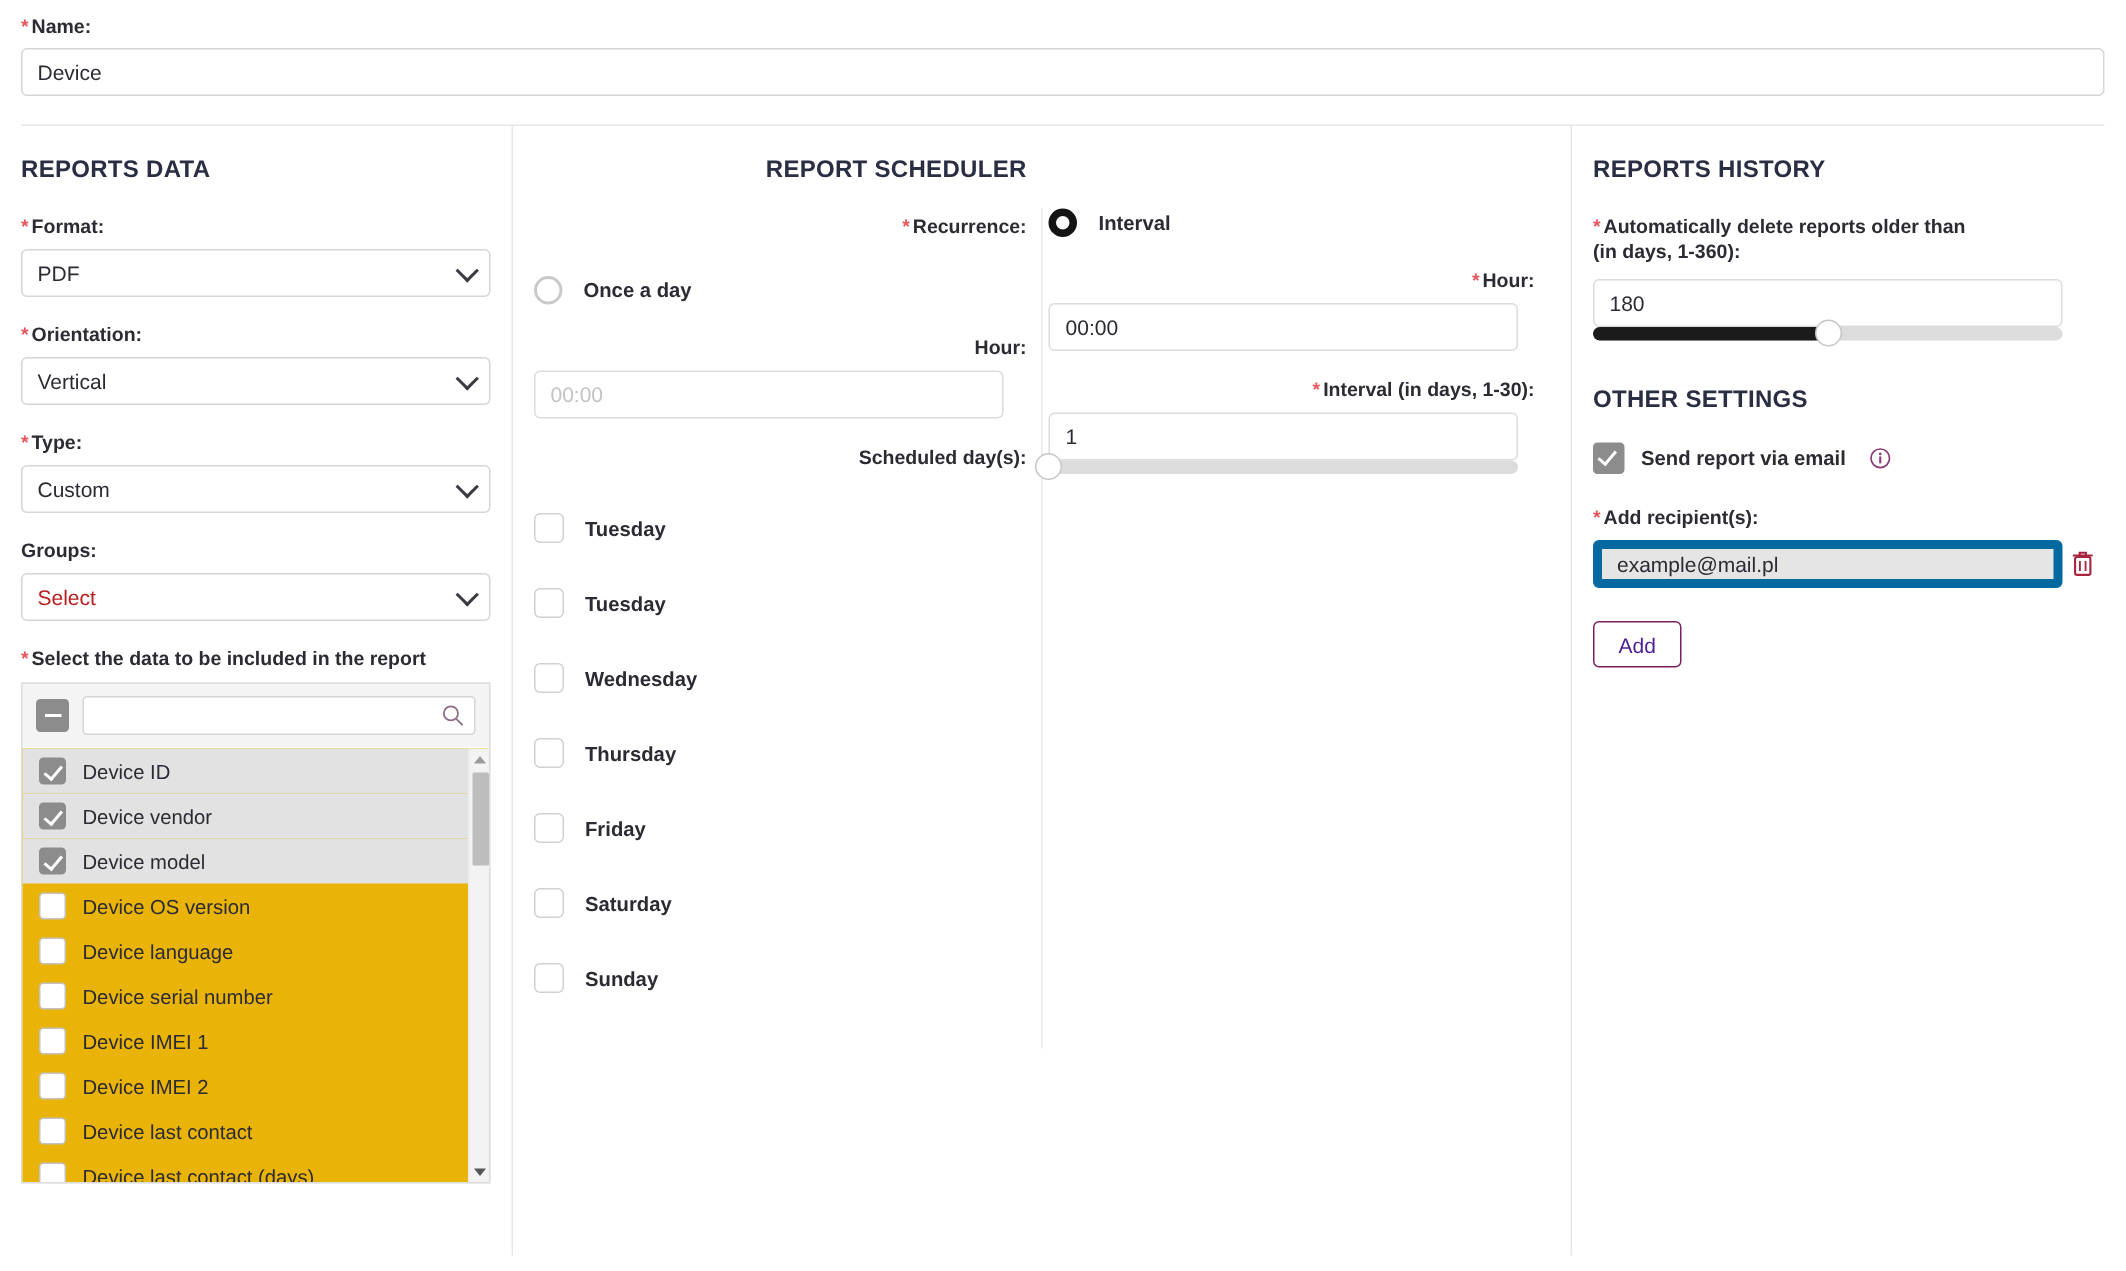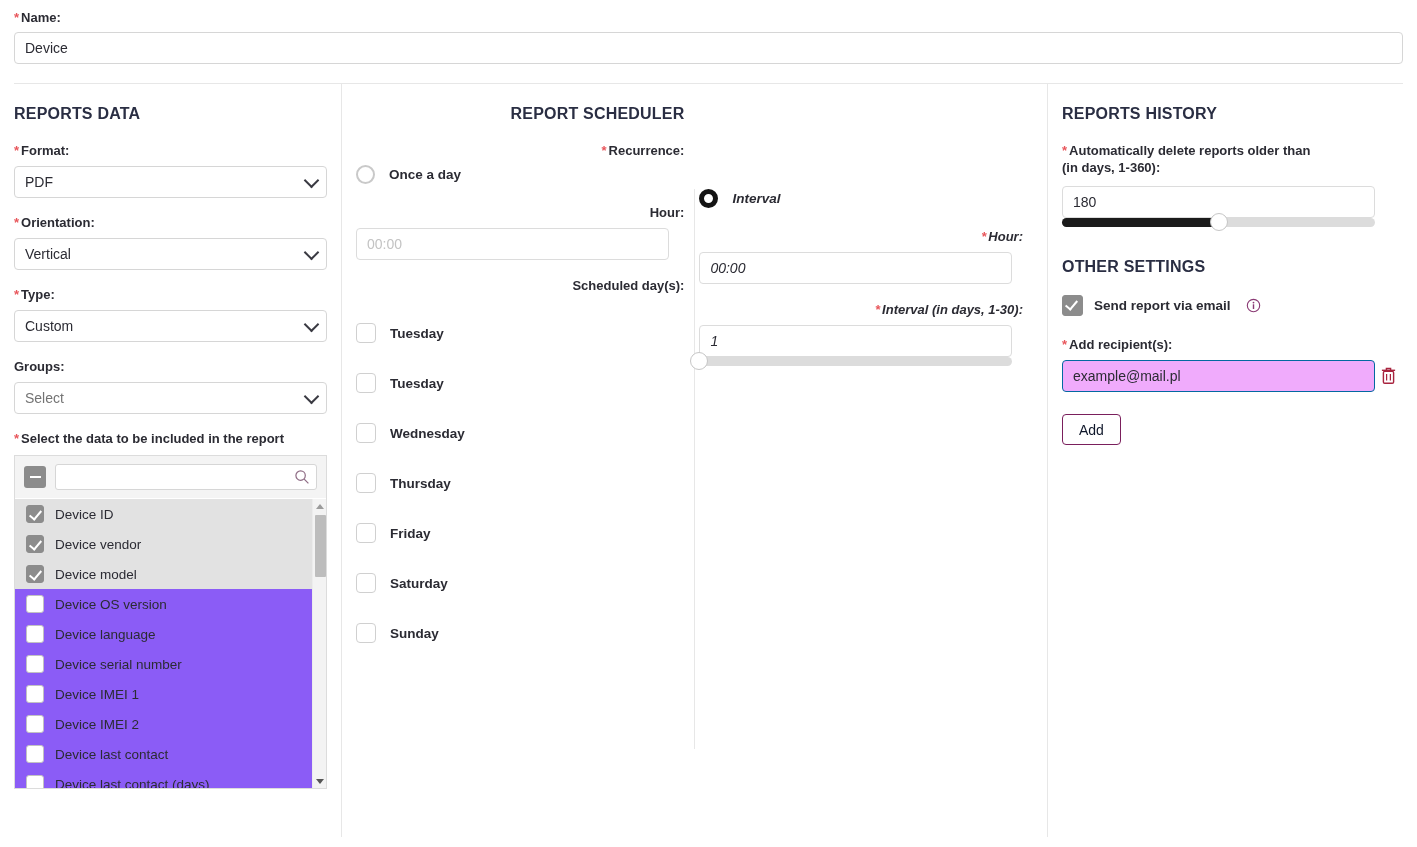--- a/index.html
+++ b/index.html
@@ -46,21 +46,21 @@
   .columns {
     display: flex;
     width: 1142px;
     height: 753px;
   }
   .col { padding: 20px 14px 0 14px; position: relative; }
   .col-reports-data { width: 354px; }
   .col-scheduler   { width: 706px; border-left: 1px solid #e7e7e7; display:flex;text-align:right; }
   .col-history     { width: 357px; border-left: 1px solid #e7e7e7; }
   .sched-half { width: 352px; padding-right: 10px; }
-  .sched-half.second { border-left: 1px solid #e7e7e7; padding-left: 4px; margin-top: 85px; height: 560px; font-style: italic;}
+  .sched-half.second { border-left: 1px solid #e7e7e7; padding-left: 4px; margin-top: 35px; height: 560px;}
 
   .section-title {
     font-size: 16px;
     font-weight: bold;
     color: #2a2e43;
     letter-spacing: .2px;
     margin: 0 0 18px 0;
     line-height: 20px;
   }
 
@@ -78,21 +78,21 @@
     height: 32px;
     border: 1px solid #d6d6d6;
     border-radius: 4px;
     background: #fff;
     display: flex;
     align-items: center;
     padding: 0 10px;
     font-size: 14px;
     margin-bottom: 16px;
   }
-  .select.placeholder > .sel-val { color: #737373; }
+  .select.placeholder > .sel-val { color: #b91c1c; }
   .chev {
     position: absolute; right: 9px; top: 50%;
     width: 11px; height: 11px;
     margin-top: -7px;
     border-right: 2px solid #3a3a42;
     border-bottom: 2px solid #3a3a42;
     transform: rotate(45deg);
   }
 
   
@@ -127,21 +127,21 @@
     border: 0; outline: 0; background: transparent;
     padding: 0 28px 0 7px;
     font-size: 13px;
     font-family: "Liberation Sans", sans-serif;
   }
   .mag {
     position: absolute; right: 6px; top: 4px;
     width: 16px; height: 16px;
   }
   .picker-list {
-    background: #8b5cf6;
+    background: #eab308;
     height: 290px;
     overflow: hidden;
     position: relative;
     border-top: 1px solid #fff;
   }
   .pl-inner { position: absolute; left: 0; top: 0; right: 14px; }
   .opt {
     display: flex; align-items: center;
     gap: 11px;
     height: 30px;
@@ -246,33 +246,33 @@
   
   .hist-input {
     width: 313px; height: 32px;
     border: 1px solid #dcdcdc; border-radius: 4px;
     display: flex; align-items: center;
     padding: 0 10px; font-size: 14px; background: #fff;
   }
   .email-row { position: relative; width: 313px; }
   .email-input {
     width: 313px; height: 32px;
-    border: 1px solid #0369a1; border-radius: 4px;
+    border: 6px solid #0369a1; border-radius: 4px;
     display: flex; align-items: center;
-    padding: 0 34px 0 10px; font-size: 14px; background: #f0abfc;
+    padding: 0 34px 0 10px; font-size: 14px; background: #e5e5e5;
   }
   .trash { position: absolute; right: -22px; top: 6px; width: 17px; height: 19px; }
   .send-row { display: flex; align-items: center; gap: 11px; margin-bottom: 20px; }
   .info-ico { width: 15px; height: 15px; margin-left: 4px; }
   .add-btn {
     margin-top: 22px;
     display: inline-flex; align-items: center; justify-content: center;
     height: 31px; padding: 12px 16px;
     border: 1px solid #7a1f5c; border-radius: 4px;
-    color: #0f172a; background: #fff;
+    color: #4c1d95; background: #fff;
     font-size: 14px; font-family: "Liberation Sans", sans-serif;
     cursor: pointer;
     text-align: center;
   }
   .ml-sec-title { margin-top: 26px; }
 </style>
 </head>
 <body>
 
 <div class="name-block">
@@ -389,21 +389,21 @@
         </div>
       </div>
     </div>
   </div>
 
   <div class="col col-scheduler">
 
     <div class="sched-half">
       <div class="section-title">REPORT SCHEDULER</div>
 
-      <div class="sub-label" style="margin-bottom:6px">
+      <div class="sub-label" style="margin-bottom:25px">
         <span class="req">*</span><span>Recurrence:</span>
       </div>
 
       <div class="radio-row">
         <span class="radio"></span>
         <span class="radio-lbl">Once a day</span>
       </div>
 
       <div class="sub-label">Hour:</div>
       <div class="sched-input ph">00:00</div>

